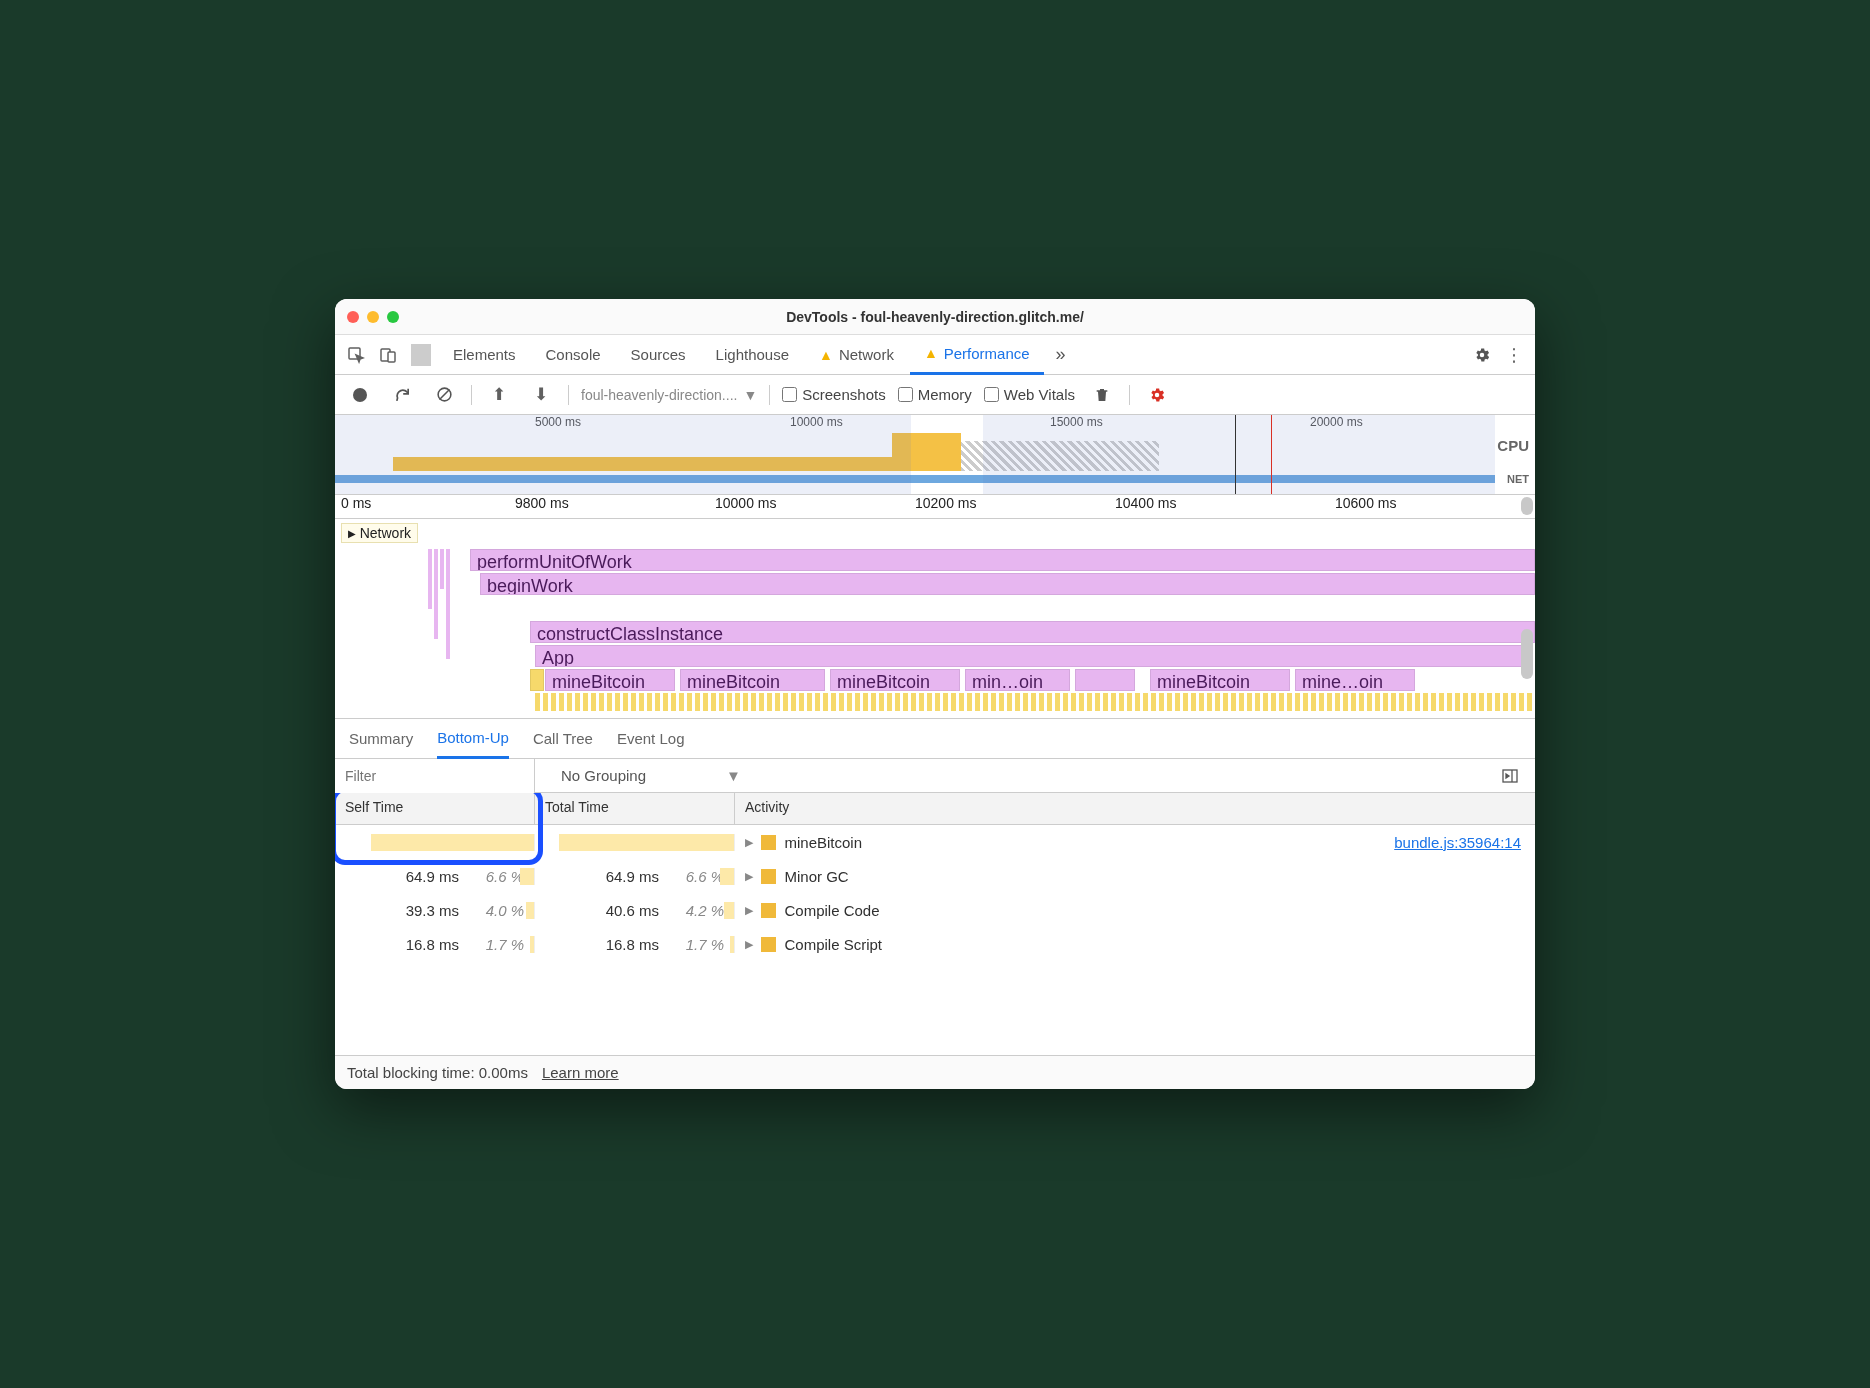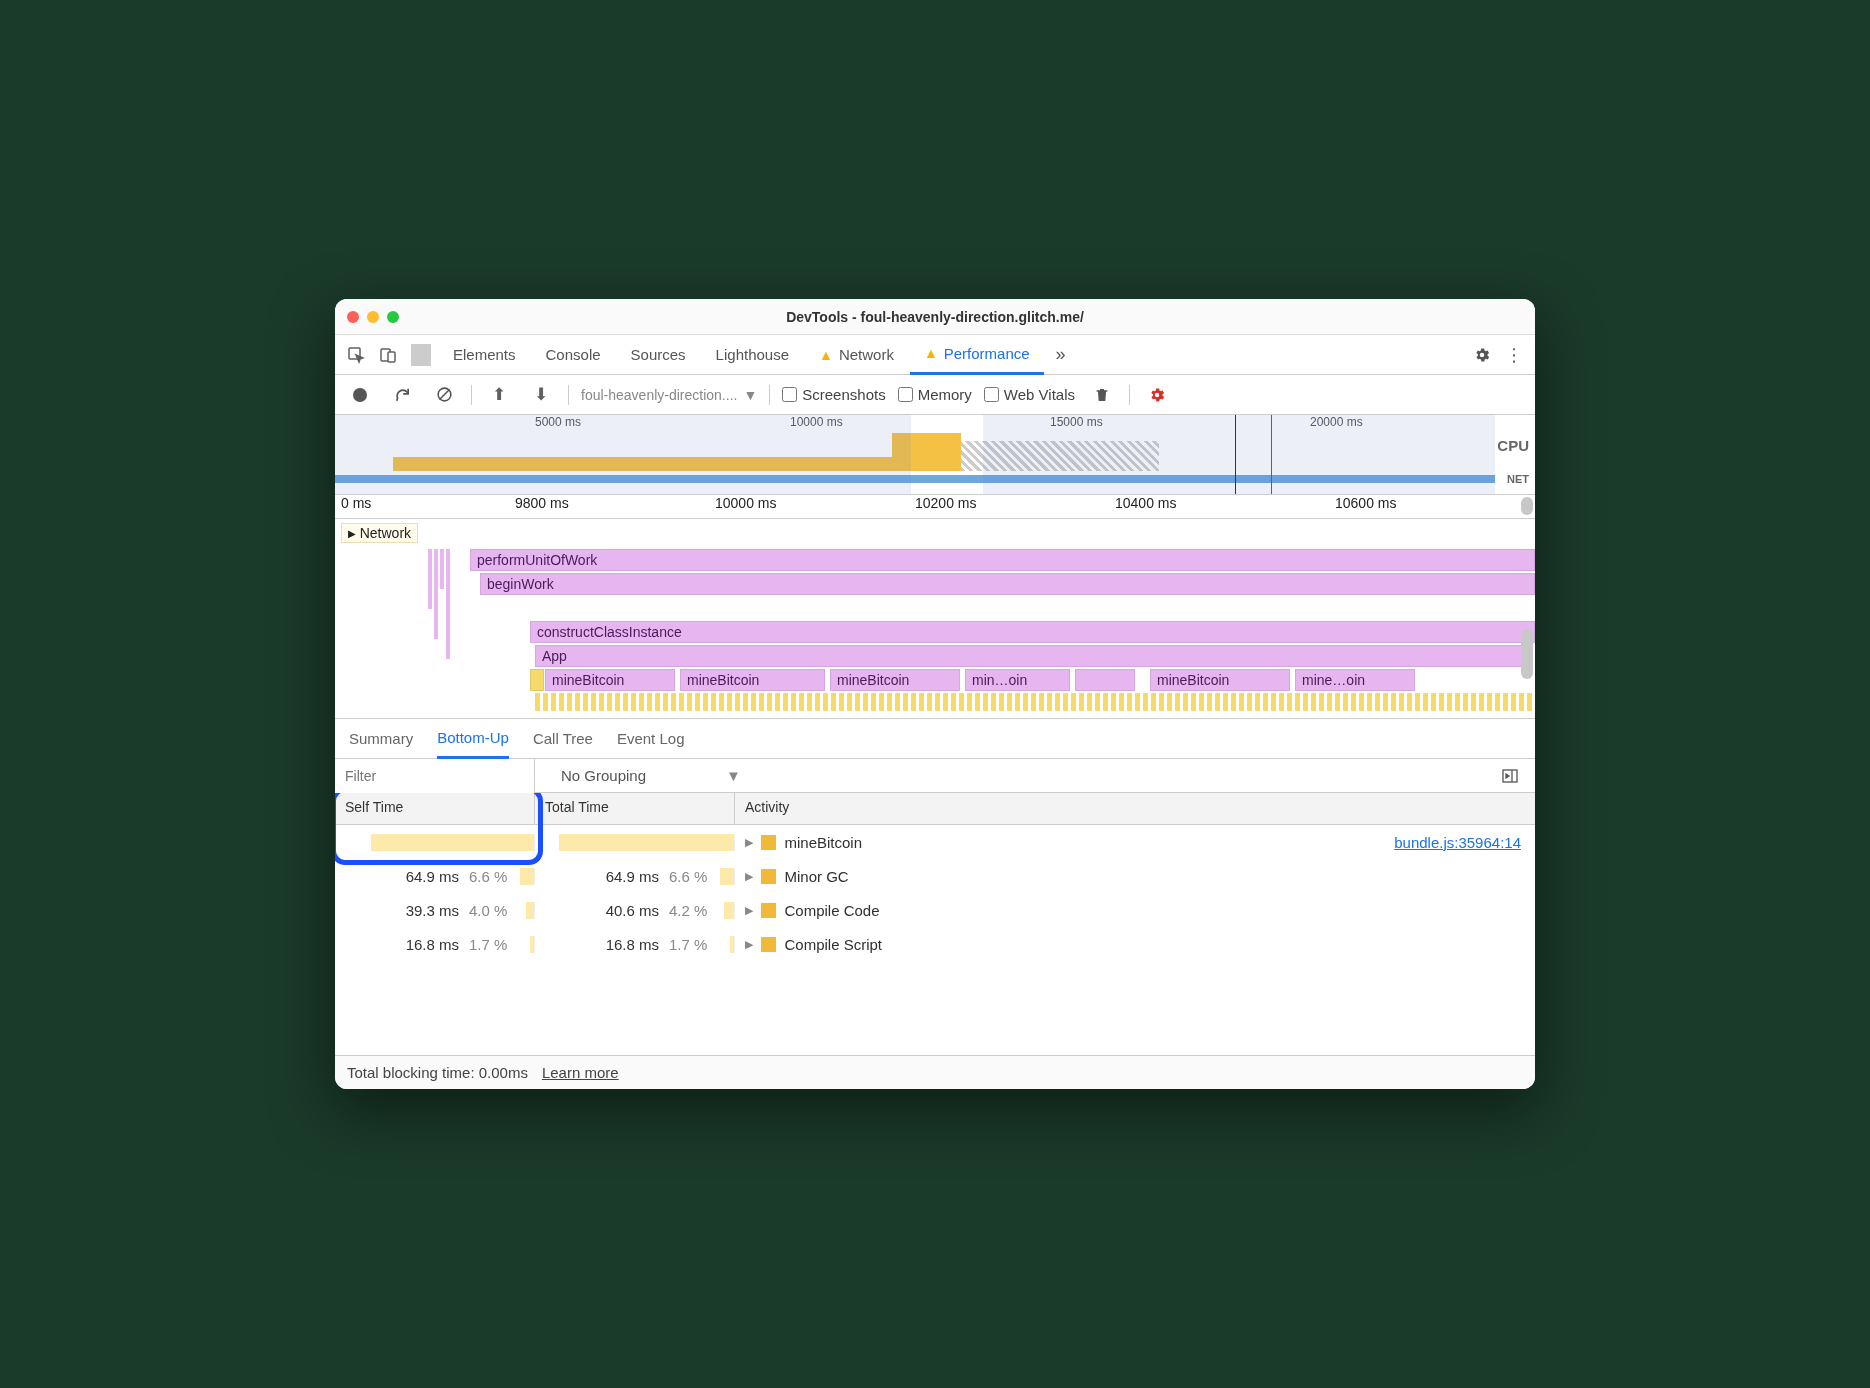--- a/index.html
+++ b/index.html
@@ -32,41 +32,41 @@
   .cpu-hatch{position:absolute; bottom:0; background:repeating-linear-gradient(45deg,#ccc,#ccc 3px,#fff 3px,#fff 6px);}
   .net-bar{position:absolute; top:60px; left:0; right:40px; height:8px; background:#6ea8df;}
   .shadow-zone{position:absolute; top:0; bottom:0; background:rgba(100,120,200,0.12);}
   .shadow-zone.left{left:0; width:48%;}
   .shadow-zone.right{right:40px; left:54%;}
   .rulerline{position:absolute;top:0;bottom:0;width:1px;background:#333;}
   .ruler2 { height:24px; border-bottom:1px solid #ccc; display:flex; font-size:14px; color:#222; position:relative; background:#fff;}
   .ruler2 span{position:absolute;}
   .flame { flex:0 0 200px; background:#fff; border-bottom:1px solid #ccc; position:relative; overflow:hidden;}
   .network-row{position:absolute; top:4px; left:6px; font-size:14px; color:#222; display:flex; align-items:center; gap:4px; background:#fffceb; padding:1px 6px; border:1px solid #e8e0b0;}
-  .bar{position:absolute; height:22px; font-size:14px; color:#4a1a5a; padding:2px 6px; overflow:hidden; white-space:nowrap; border:1px solid rgba(0,0,0,0.08);}
+  .bar{position:absolute; height:22px; font-size:18px; color:#4a1a5a; padding:2px 6px; overflow:hidden; white-space:nowrap; border:1px solid rgba(0,0,0,0.08);}
   .bar.purple{background:#e7b6f0;}
   .bar.yellow{background:#f6d96b;}
   .tiny-bars{position:absolute; left:93px; top:30px; display:flex; gap:2px;}
   .tiny-bars div{width:4px;background:#e7b6f0;}
   .subtabs{display:flex; height:40px; border-bottom:1px solid #ccc; align-items:center; gap:24px; padding:0 14px; font-size:15px; color:#666;}
   .subtab{cursor:pointer; height:40px; display:flex; align-items:center;}
   .subtab.active{color:#1a73e8; border-bottom:3px solid #1a73e8; font-weight:500;}
   .filterbar{display:flex; height:34px; border-bottom:1px solid #ccc; align-items:center;gap:12px;}
   .filter-input{width:200px; height:34px; border:none; border-right:1px solid #ccc; padding:0 10px; font-size:14px; outline:none;}
   .grouping{padding:0 14px; color:#555; font-size:15px; display:flex; align-items:center; gap:80px; cursor:pointer;}
   .table-head{display:flex; height:32px; border-bottom:1px solid #ccc; background:#f3f3f3; font-size:14px; color:#333;}
   .col-self{width:200px; padding:6px 10px; border-right:1px solid #ccc;}
   .col-total{width:200px; padding:6px 10px; border-right:1px solid #ccc;}
   .col-act{flex:1; padding:6px 10px;}
   .highlight-box{position:absolute; border:5px solid #1a4fff; border-radius:14px; pointer-events:none;}
   .rows{flex:1; overflow:hidden; position:relative;}
   .row{display:flex; height:34px; align-items:center; font-size:15px;}
   .cell-num{width:200px; display:flex; justify-content:flex-end; gap:10px; padding-right:10px; position:relative; border-right:1px solid #eee;}
   .cell-num .ms{color:#333;text-align:right;}
-  .cell-num .pct{color:#888; width:55px; text-align:left;}
+  .cell-num .pct{color:#888; width:55px; text-align:right;font-style:italic;}
   .cell-bg{position:absolute; right:0; top:0; bottom:0; background:#fde9a9;}
   .cell-act{flex:1; display:flex; align-items:center; gap:8px; padding-left:10px;}
   .tri{color:#888; font-size:11px;}
   .sq{width:15px;height:15px;background:#f0b93a;}
   .link{color:#1a73e8; text-decoration:underline; margin-left:auto; margin-right:14px;}
   .footer{height:34px; border-top:1px solid #ccc; display:flex; align-items:center; padding:0 12px; font-size:15px; color:#444; gap:14px; background:#fafafa;}
   .footer .lm{text-decoration:underline; cursor:pointer;}
   .scroll-thumb{position:absolute; right:2px; width:12px; background:#c8c8c8; border-radius:6px;}
   svg{display:block;}
 </style>

